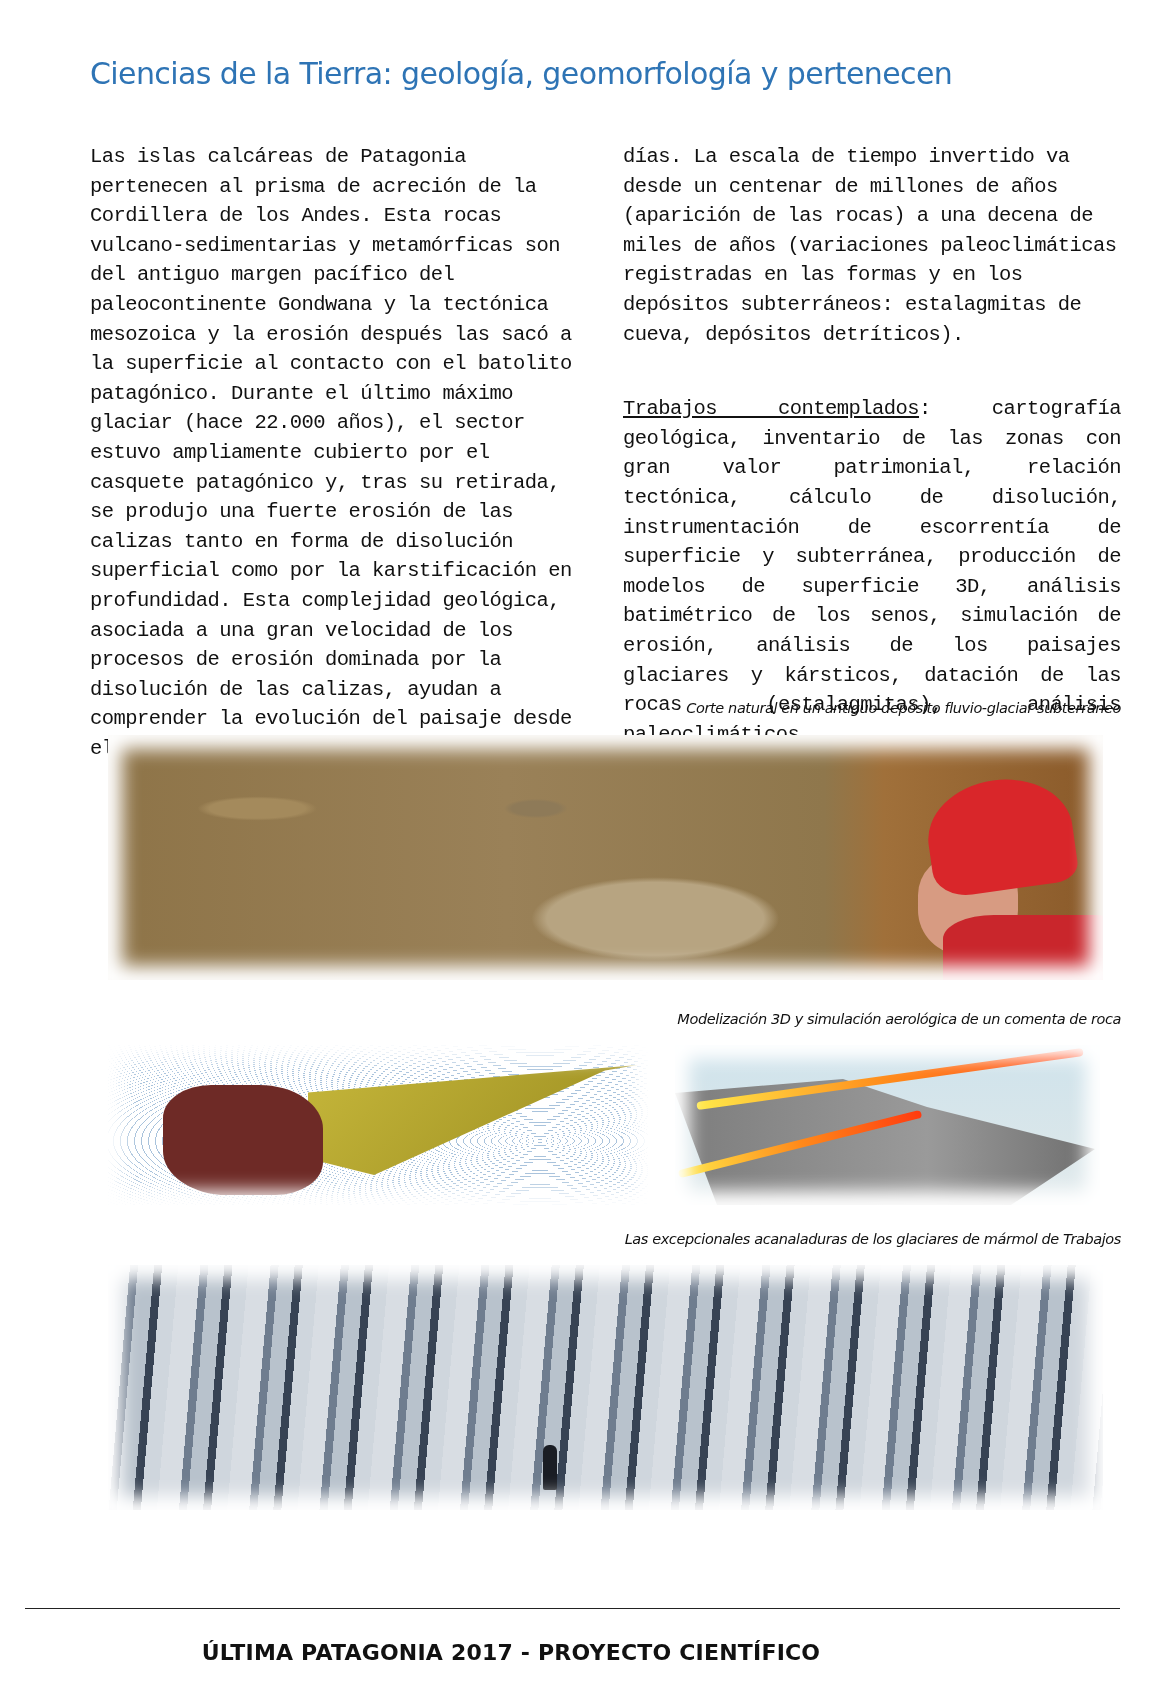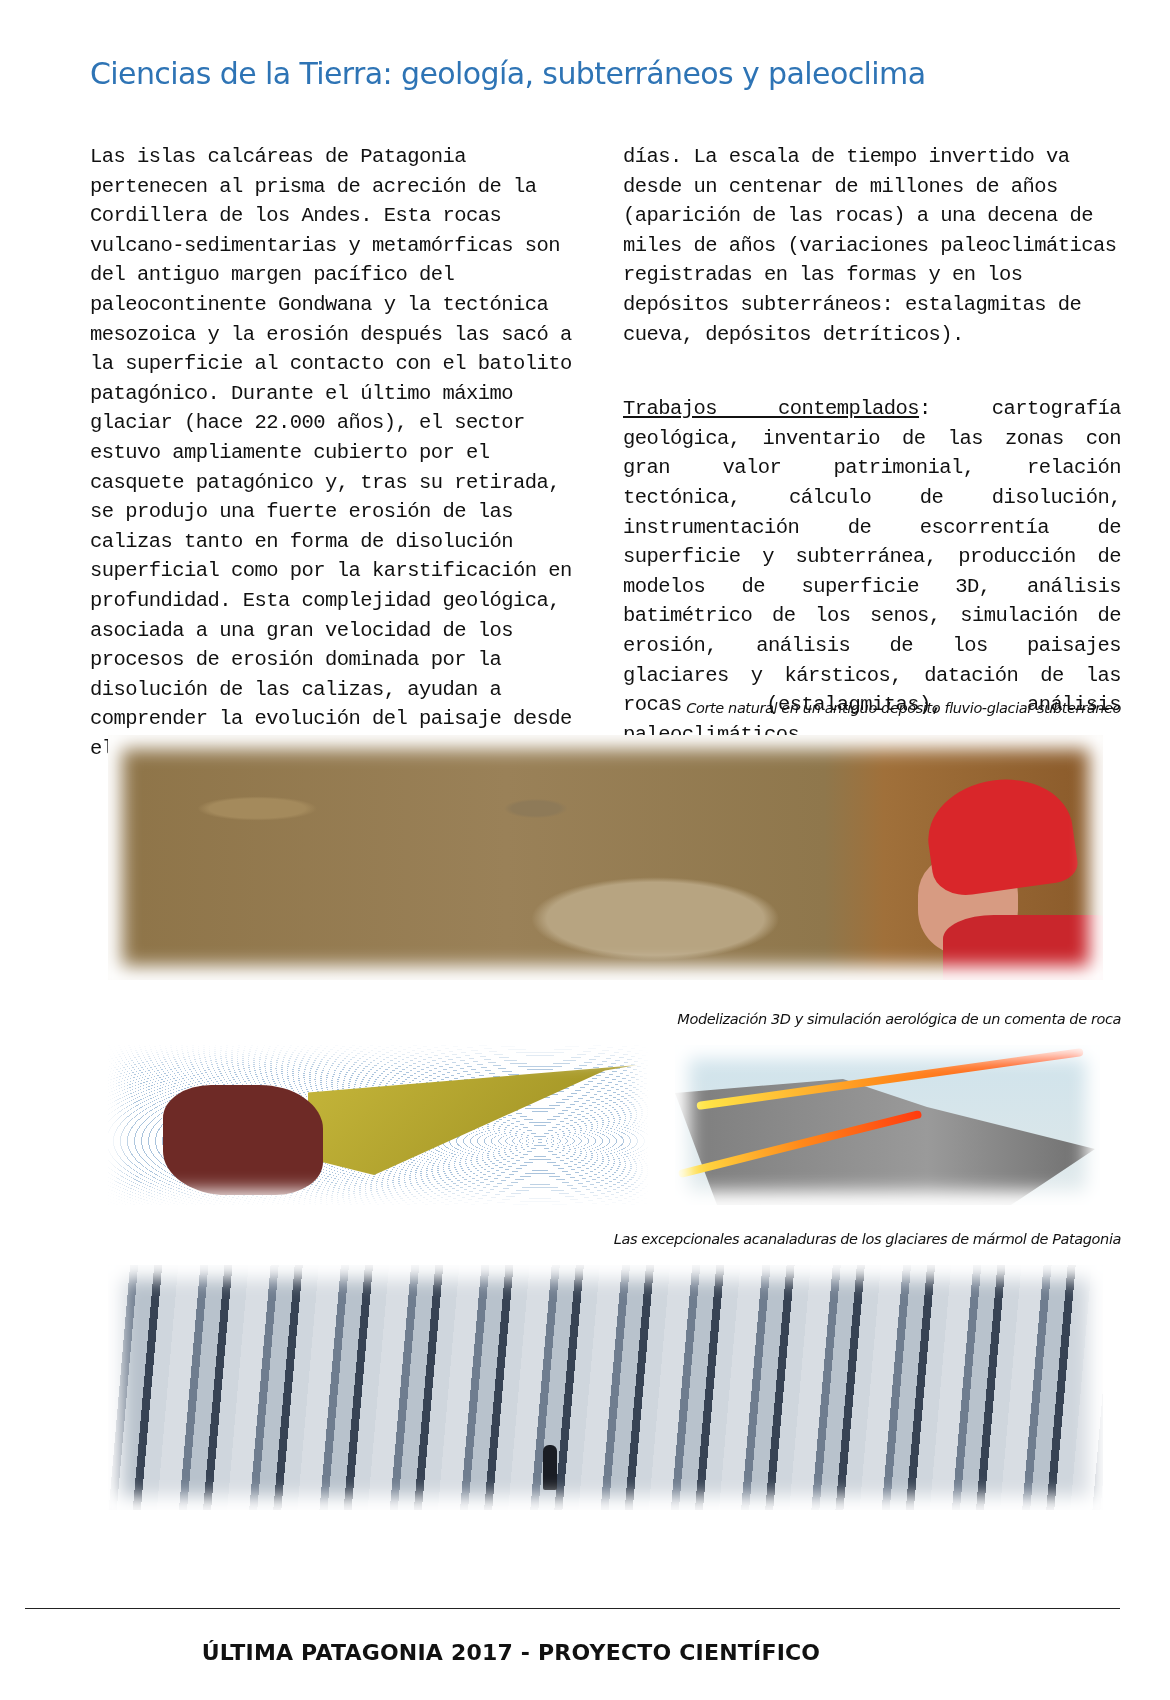--- a/index.html
+++ b/index.html
@@ -50,21 +50,21 @@
     .img4 { left: 108px; top: 1265px; width: 995px; height: 245px;
             background: repeating-linear-gradient(95deg, #d8dde3 0 22px, #6f7d8f 22px 30px, #b8c2cc 30px 46px, #374354 46px 54px, #cfd6dd 54px 70px); }
     .person { position: absolute; left: 435px; top: 180px; width: 14px; height: 45px; background: #1a1d24; border-radius: 6px 6px 2px 2px; }
     .rule { position: absolute; left: 25px; top: 1608px; width: 1095px; height: 0; border-top: 1.5px solid #222; }
     .footer { position: absolute; left: 0; width: 1022px; top: 1640px; text-align: center;
               font-size: 22px; font-weight: bold; font-family: "DejaVu Sans", sans-serif; letter-spacing: 0.2px; }
   </style>
 </head>
 <body>
 
-<h1 class="title">Ciencias de la Tierra: geología, subterráneos y paleoclima</h1>
+<h1 class="title">Ciencias de la Tierra: geología, geomorfología y pertenecen</h1>
 
 <div class="col col-left">
   <p>Las islas calcáreas de Patagonia pertenecen al prisma de acreción de la Cordillera de los Andes. Esta rocas vulcano-sedimentarias y metamórficas son del antiguo margen pacífico del paleocontinente Gondwana y la tectónica mesozoica y la erosión después las sacó a la superficie al contacto con el batolito patagónico. Durante el último máximo glaciar (hace 22.000 años), el sector estuvo ampliamente cubierto por el casquete patagónico y, tras su retirada, se produjo una fuerte erosión de las calizas tanto en forma de disolución superficial como por la karstificación en profundidad. Esta complejidad geológica, asociada a una gran velocidad de los procesos de erosión dominada por la disolución de las calizas, ayudan a comprender la evolución del paisaje desde el Paleozoico hasta nuestros</p>
 </div>
 
 <div class="col col-right">
   <p>días. La escala de tiempo invertido va desde un centenar de millones de años (aparición de las rocas) a una decena de miles de años (variaciones paleoclimáticas registradas en las formas y en los depósitos subterráneos: estalagmitas de cueva, depósitos detríticos).</p>
   <p class="p2"><span class="ul">Trabajos contemplados</span><span>: cartografía geológica, inventario de las zonas con gran valor patrimonial, relación tectónica, cálculo de disolución, instrumentación de escorrentía de superficie y subterránea, producción de modelos de superficie 3D, análisis batimétrico de los senos, simulación de erosión, análisis de los paisajes glaciares y kársticos, datación de las rocas (estalagmitas), análisis paleoclimáticos…</span></p>
 </div>
 
@@ -79,19 +79,19 @@
 <div class="img img2 fade">
   <div class="tail"></div>
   <div class="rock"></div>
 </div>
 <div class="img img3 fade">
   <div class="surface"></div>
   <div class="stream" style="left:20px; top:30px; width:390px; transform:rotate(-8deg);"></div>
   <div class="stream" style="left:0px; top:95px; width:250px; transform:rotate(-14deg);"></div>
 </div>
 
-<div class="caption" style="top:1231px;">Las excepcionales acanaladuras de los glaciares de mármol de Patagonia</div>
+<div class="caption" style="top:1231px;">Las excepcionales acanaladuras de los glaciares de mármol de Trabajos</div>
 <div class="img img4 fade">
   <div class="person"></div>
 </div>
 
 <div class="rule"></div>
 <div class="footer">ÚLTIMA PATAGONIA 2017 - PROYECTO CIENTÍFICO</div>
 
 </body></html>

